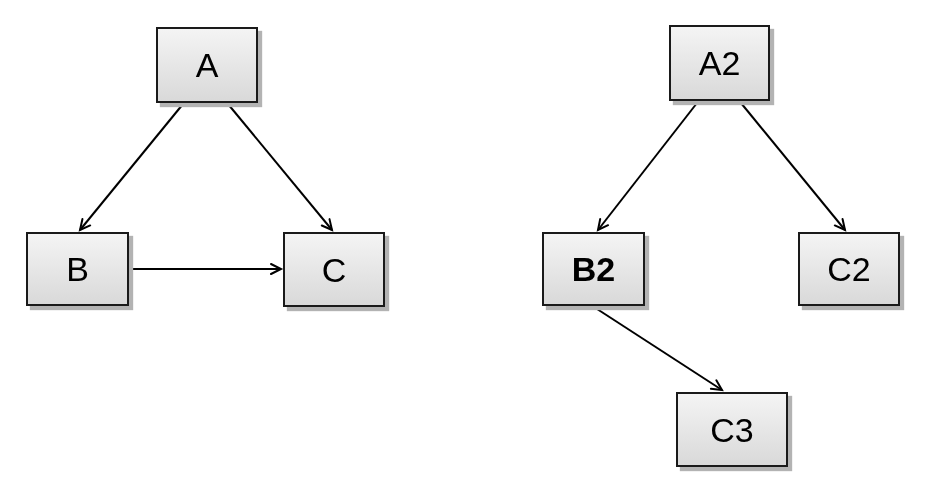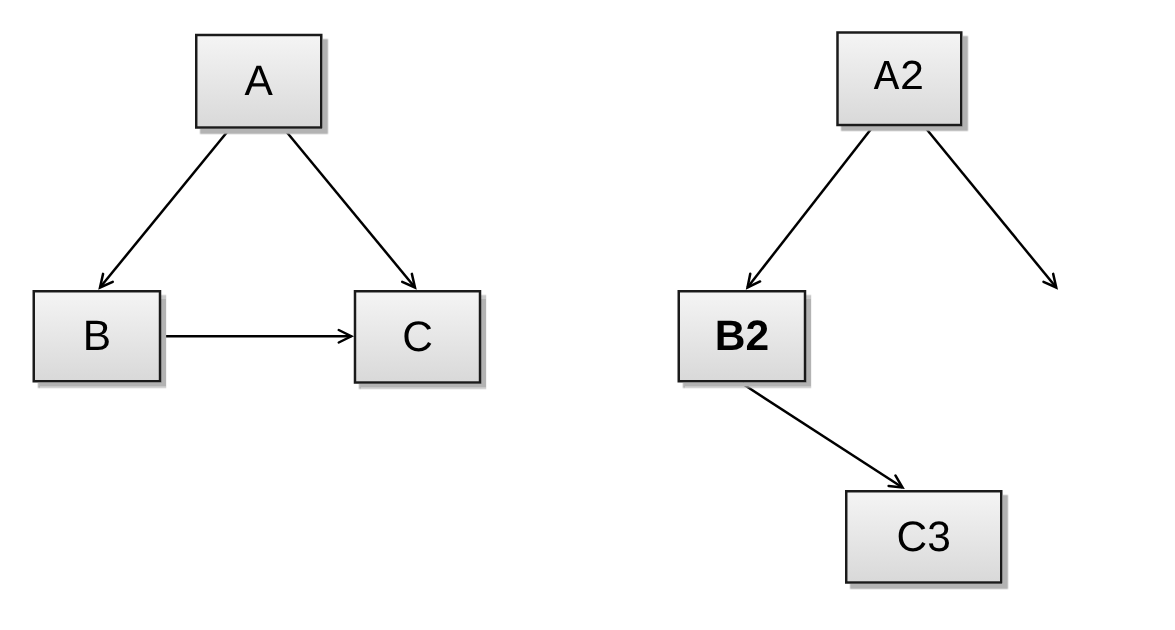--- a/index.html
+++ b/index.html
@@ -36,24 +36,24 @@
     font-size: 34px;
     line-height: 1;
     color: #000000;
     letter-spacing: 0px;
     user-select: none;
   }
   
   .node-a  { left: 156px; top: 27px;  width: 102px; height: 76px; }
   .node-b  { left: 26px;  top: 232px; width: 103px; height: 74px; }
   .node-c  { left: 283px; top: 232px; width: 102px; height: 75px; }
-  .node-a2 { left: 669px; top: 25px;  width: 101px; height: 76px; font-family: Liberation Mono, monospace; }
+  .node-a2 { left: 669px; top: 25px;  width: 101px; height: 76px; }
   .node-b2 { left: 542px; top: 232px; width: 103px; height: 74px; font-weight: bold; }
   .node-c2 { left: 798px; top: 232px; width: 102px; height: 74px; }
-  .node-c3 { left: 676px; top: 392px; width: 126px; height: 75px; }
+  .node-c3 { left: 676px; top: 392px; width: 112px; height: 75px; }
   .edge {
     stroke: #000000;
     stroke-width: 2;
   }
 </style>
 </head>
 <body>
 
 <div class="canvas">
 
@@ -82,17 +82,20 @@
   <div class="node node-c">
     <span class="node-label">C</span>
   </div>
 
   <div class="node node-a2">
     <span class="node-label">A2</span>
   </div>
   <div class="node node-b2">
     <span class="node-label">B2</span>
   </div>
+  <div class="node node-c2">
+    <span class="node-label">C2</span>
+  </div>
   <div class="node node-c3">
     <span class="node-label">C3</span>
   </div>
 
 </div>
 
 </body></html>

